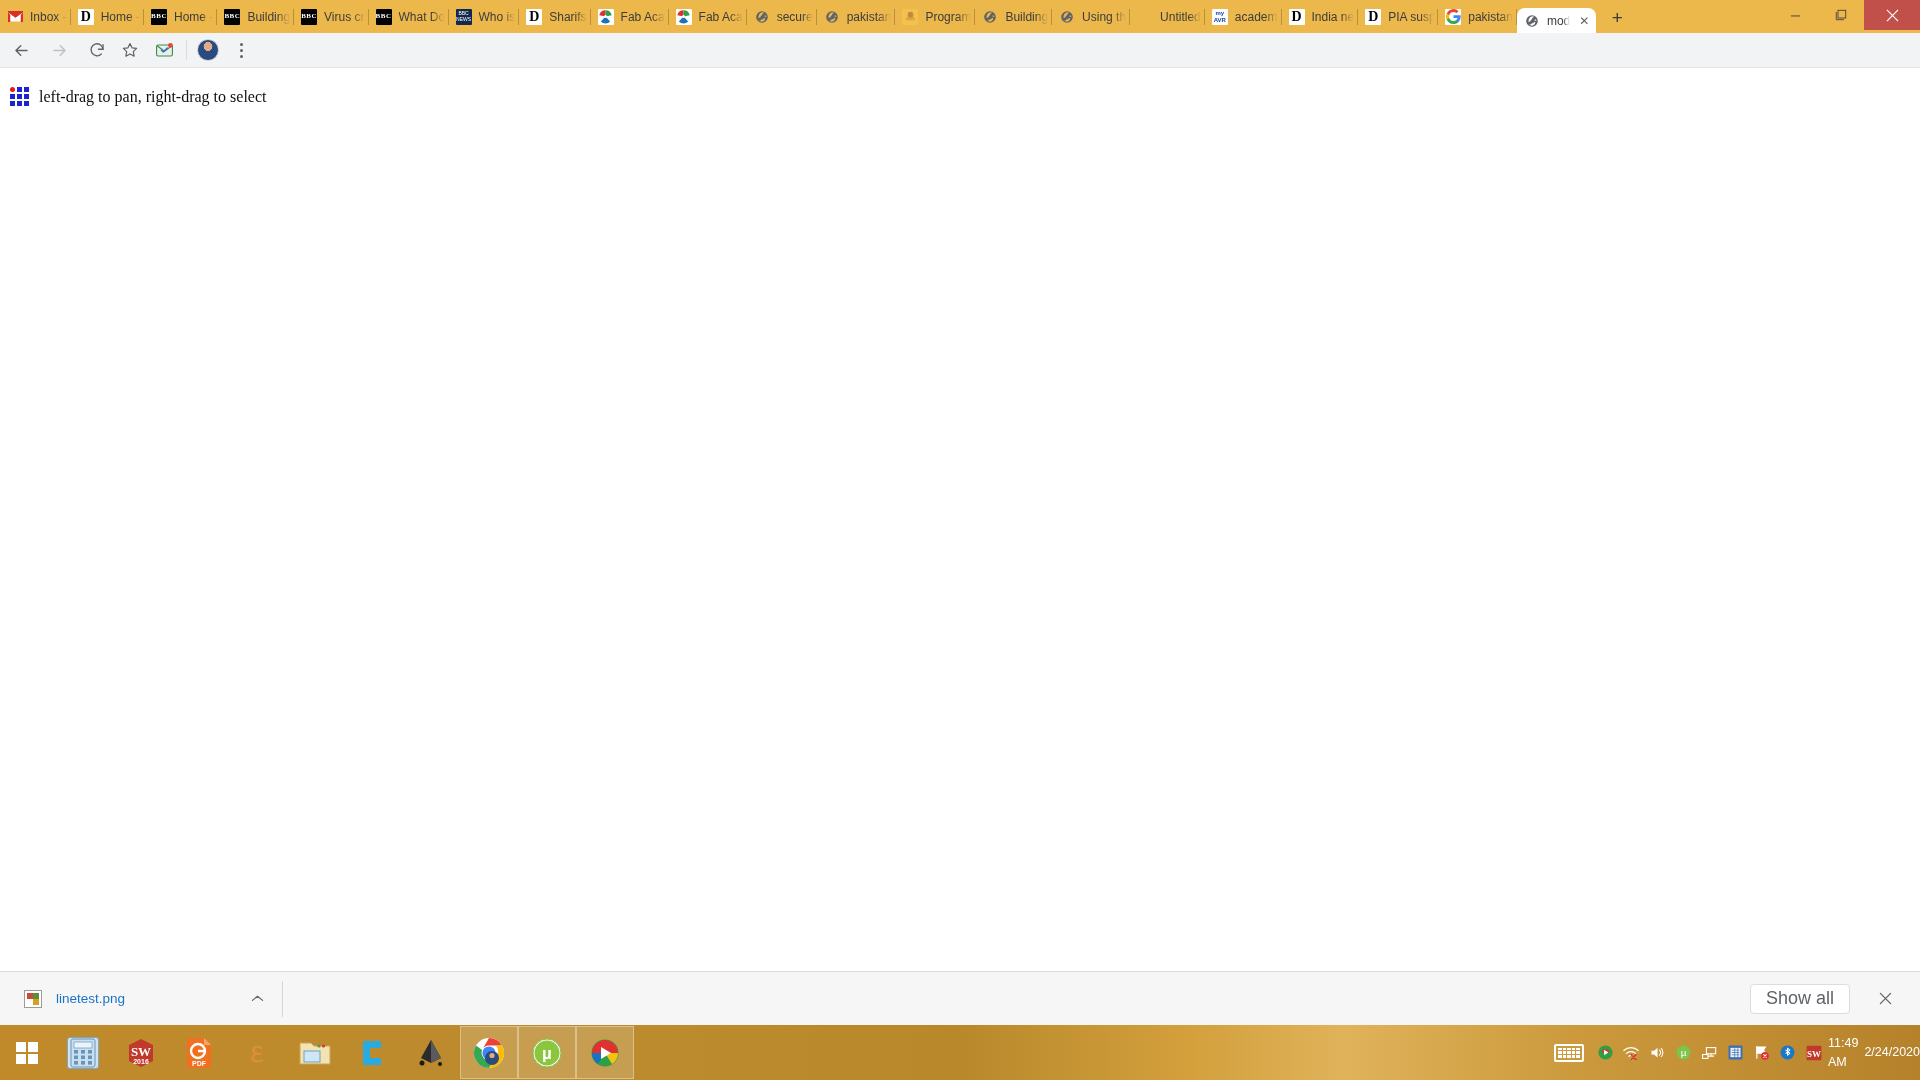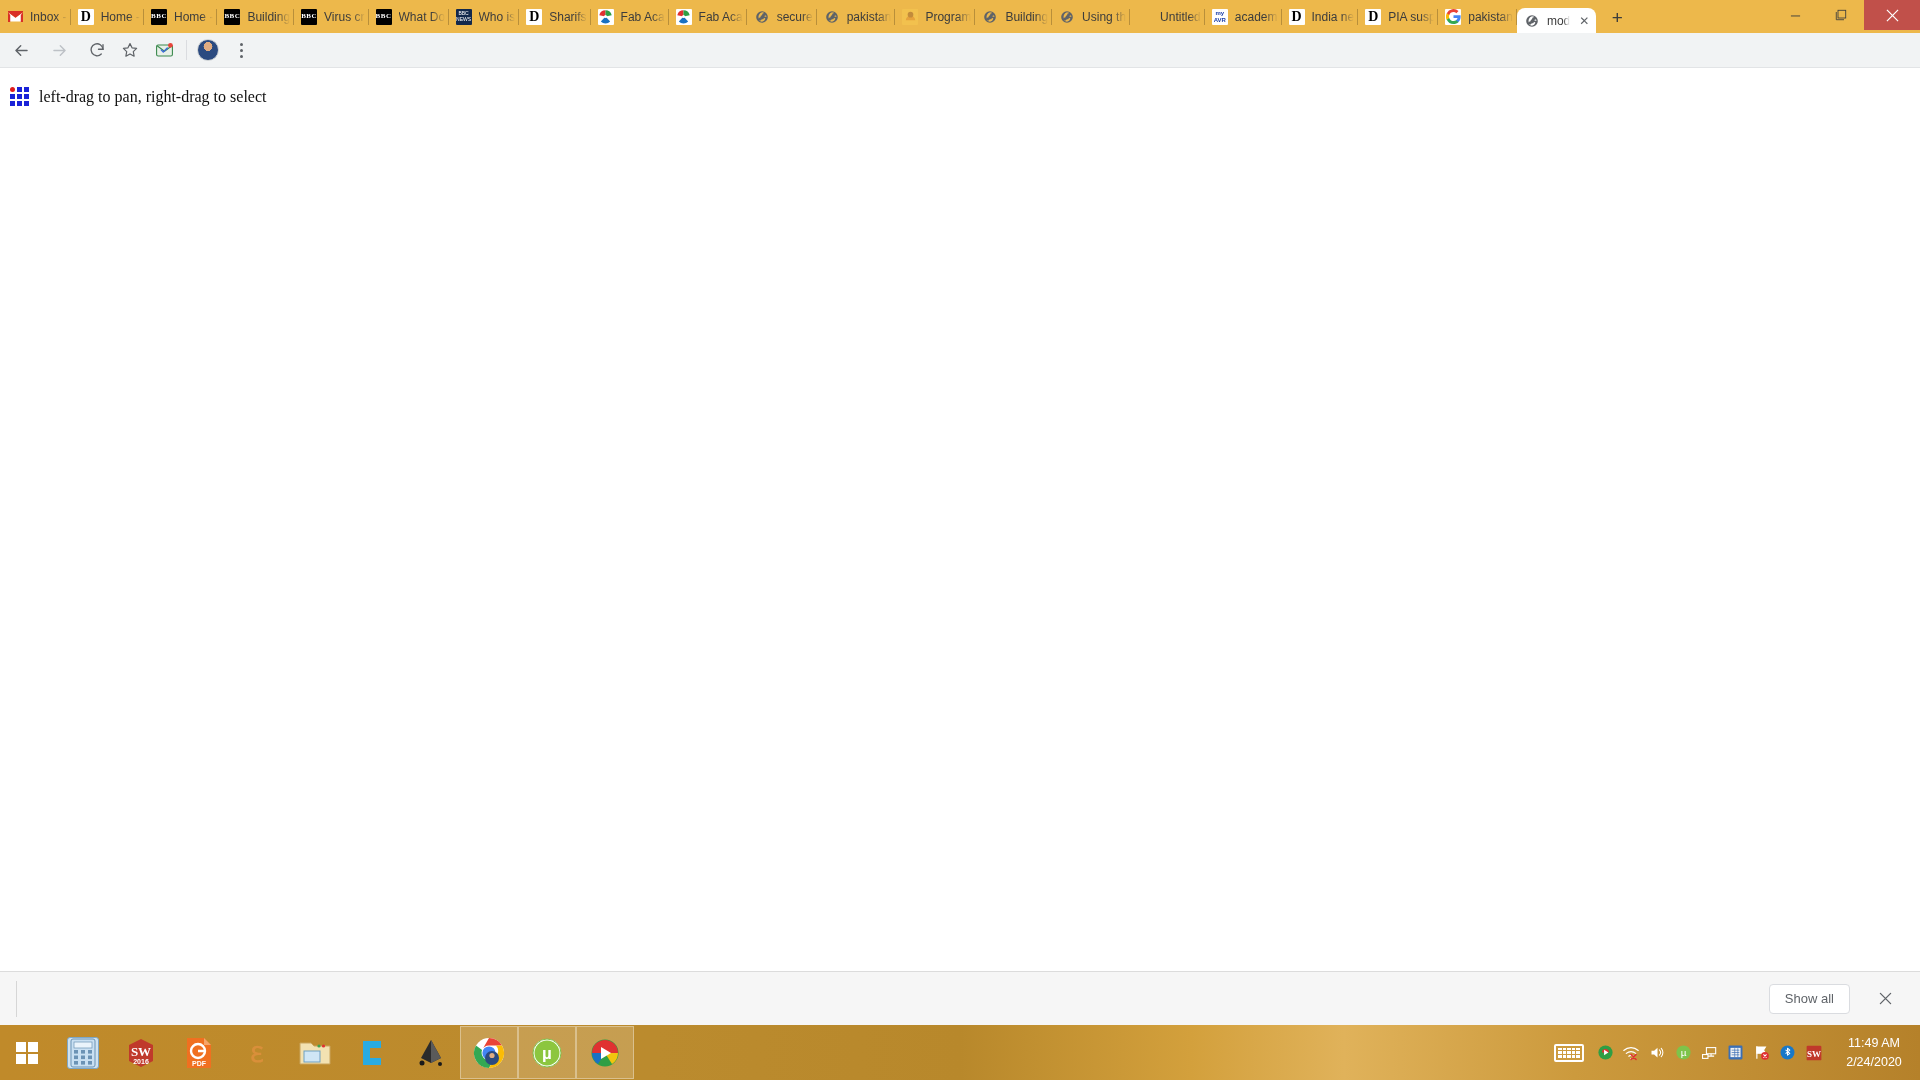--- a/index.html
+++ b/index.html
@@ -210,21 +210,21 @@
   }
   #dl-name { font-size: 13.5px; color: #1a73c8; }
   #dl-caret { margin-left: 126px; color: #5f6368; font-size: 11px; }
   #dl-divider { width: 1px; height: 36px; background: #d6d6d6; margin-left: 16px; }
   #showall {
     position: absolute; right: 70px;
     height: 30px; padding: 0 15px;
     border: 1px solid #dadce0; border-radius: 4px;
     background: #fff;
     display: flex; align-items: center;
-    font-size: 13px; color: #5f6368;
+    font-size: 18px; color: #5f6368;
   }
   #shelf-close {
     position: absolute; right: 22px;
     width: 26px; height: 26px;
     display: flex; align-items: center; justify-content: center;
     color: #5f6368; font-size: 15px;
   }
 
   
   #taskbar {
@@ -280,21 +280,21 @@
   #keyboard-icon {
     width: 30px; height: 18px;
     border: 2px solid #ffffff; border-radius: 2px;
     display: grid; grid-template-columns: repeat(5,1fr); grid-template-rows: repeat(3,1fr);
     gap: 1px; padding: 2px;
     margin: 0 8px 0 14px;
   }
   #keyboard-icon span { background: #ffffff; display:block; }
   #clock {
     width: 92px; height: 55px;
-    display: flex; flex-direction: column; align-items: center; justify-content: center;
+    display: flex; flex-direction: row; align-items: center; justify-content: center;
     color: #ffffff; font-size: 12.5px; line-height: 1.45;
   }
 </style>
 </head>
 <body>
 
 <div id="tabstrip">
   <div id="tabs-container" style="display:flex;align-items:flex-end;">
       <div class="tab">
         <span class="tab-fav fav-gmail">
@@ -529,20 +529,31 @@
         <span></span>
       <span></span>
         <span></span>
         <span></span>
     </div>
     <div id="viewer-hint">left-drag to pan, right-drag to select</div>
   </div>
 </div>
 
 <div id="shelf">
+  <div id="dl-item">
+    <span id="dl-icon">
+        <i></i>
+      </span>
+    <span id="dl-name">linetest.png</span>
+    <span id="dl-caret">
+      <svg width="13" height="9" viewBox="0 0 14 9" fill="none" stroke="#5f6368" stroke-width="1.3" stroke-linecap="round">
+        <path d="M1.5 6.5L7 2l5.5 4.5"></path>
+      </svg>
+    </span>
+  </div>
   <div id="dl-divider"></div>
   <div id="showall">Show all</div>
   <div id="shelf-close">
     <svg width="13" height="13" viewBox="0 0 14 14" stroke="#5f6368" stroke-width="1.4" stroke-linecap="round">
       <path d="M1.5 1.5l11 11M12.5 1.5l-11 11"></path>
     </svg>
   </div>
 </div>
 
 <div id="taskbar">

